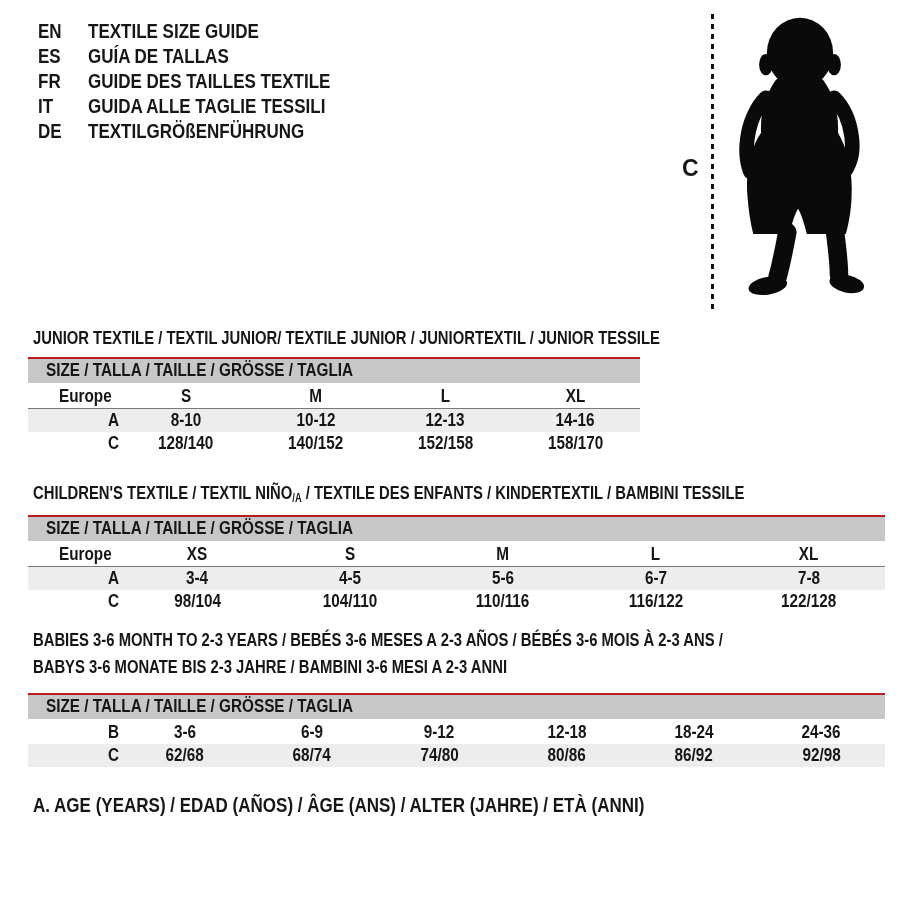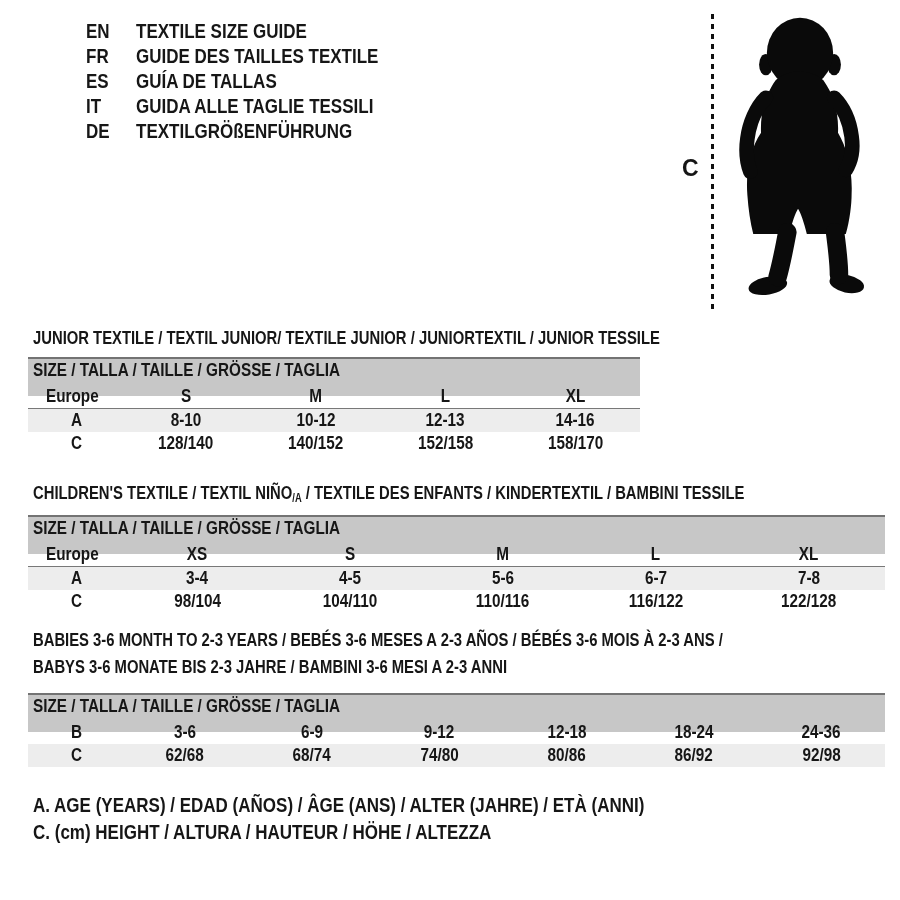--- a/index.html
+++ b/index.html
@@ -12,71 +12,71 @@
     font-weight: 700;
     color: #161616;
     overflow: hidden;
   }
   
   .cond   { display: inline-block; white-space: nowrap; transform: scaleX(0.85); transform-origin: 0 50%; }
   .cond-c { display: inline-block; white-space: nowrap; transform: scaleX(0.85); transform-origin: 50% 50%; }
   .cond-t { display: inline-block; white-space: nowrap; transform: scaleX(0.78); transform-origin: 0 50%; }
 
   
-  .lang-list { position: absolute; left: 38px; top: 19px; font-size: 20px; margin-left: 48px; }
+  .lang-list { position: absolute; left: 38px; top: 19px; font-size: 20px; }
   .lang-row  { display: flex; height: 25px; line-height: 25px; }
   .lang-code { width: 50px; }
 
   
   .c-label { position: absolute; left: 682px; top: 155px; font-size: 23px; }
   .dotted-line {
     position: absolute; left: 711px; top: 14px; width: 3px; height: 297px;
     background: repeating-linear-gradient(180deg, #111 0 5px, transparent 5px 10px);
   }
   .sil-svg { position: absolute; left: 716px; top: 12px; }
 
   
   .title { position: absolute; left: 33px; font-size: 19px; line-height: 27px; }
   .sub   { font-size: 12px; vertical-align: -3px; }
 
   
   .bar {
-    position: absolute; left: 28px; height: 39px; box-sizing: border-box;
-    background: #c7c7c7; border-top: 2px solid #737373;
-    line-height: 23px; padding-left: 5px; font-size: 18px;
+    position: absolute; left: 28px; height: 26px; box-sizing: border-box;
+    background: #c7c7c7; border-top: 2px solid #b91c1c;
+    line-height: 23px; padding-left: 18px; font-size: 18px;
   }
 
   
   .tbl { position: absolute; left: 28px; border-collapse: collapse; table-layout: fixed; font-size: 18px; }
   .tbl td { height: 23px; padding: 0; text-align: center; vertical-align: middle; }
-  .tbl td.lbl { width: 88px; text-align: center; padding-left: 5px; }
+  .tbl td.lbl { width: 88px; text-align: right; padding-left: 5px; }
   .r-europe td { border-bottom: 1px solid #787878; }
   .r-stripe { background: #ededed; }
 
   
   .footnotes { position: absolute; left: 33px; top: 792px; font-size: 20px; }
   .footnotes > div { height: 27px; line-height: 27px; }
 </style>
 </head>
 <body>
 
 <div class="canvas">
 
   <div class="lang-list">
     <div class="lang-row">
       <span class="lang-code"><span class="cond">EN</span></span>
       <span class="cond">TEXTILE SIZE GUIDE</span>
     </div>
     <div class="lang-row">
+      <span class="lang-code"><span class="cond">ES</span></span>
+      <span class="cond">GUÍA DE TALLAS</span>
+    </div>
+    <div class="lang-row">
       <span class="lang-code"><span class="cond">FR</span></span>
       <span class="cond">GUIDE DES TAILLES TEXTILE</span>
-    </div>
-    <div class="lang-row">
-      <span class="lang-code"><span class="cond">ES</span></span>
-      <span class="cond">GUÍA DE TALLAS</span>
     </div>
     <div class="lang-row">
       <span class="lang-code"><span class="cond">IT</span></span>
       <span class="cond">GUIDA ALLE TAGLIE TESSILI</span>
     </div>
     <div class="lang-row">
       <span class="lang-code"><span class="cond">DE</span></span>
       <span class="cond">TEXTILGRÖßENFÜHRUNG</span>
     </div>
   </div>
@@ -203,16 +203,15 @@
       <td><span class="cond-c">74/80</span></td>
       <td><span class="cond-c">80/86</span></td>
       <td><span class="cond-c">86/92</span></td>
       <td><span class="cond-c">92/98</span></td>
     </tr>
   </tbody>
     </table>
 
   <div class="footnotes">
     <div><span class="cond">A. AGE (YEARS) / EDAD (AÑOS) / ÂGE (ANS) / ALTER (JAHRE) / ETÀ (ANNI)</span></div>
-    <div><span class="cond">C. (cm) HEIGHT / ALTURA / HAUTEUR / HÖHE / ALTEZZA</span></div>
   </div>
 
 </div>
 
 </body></html>

